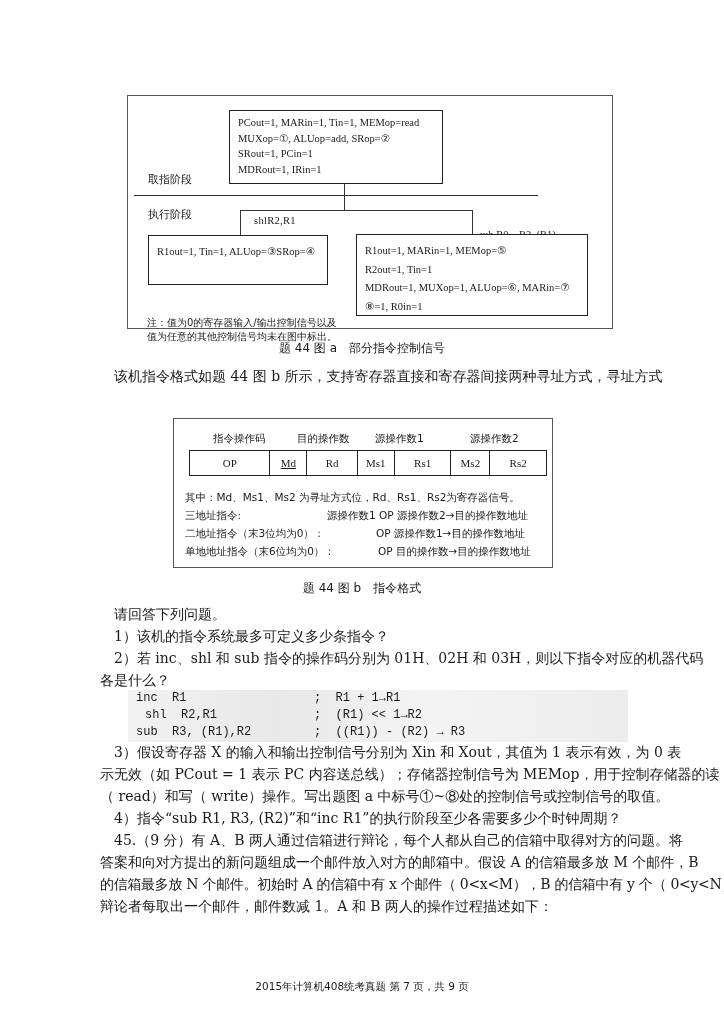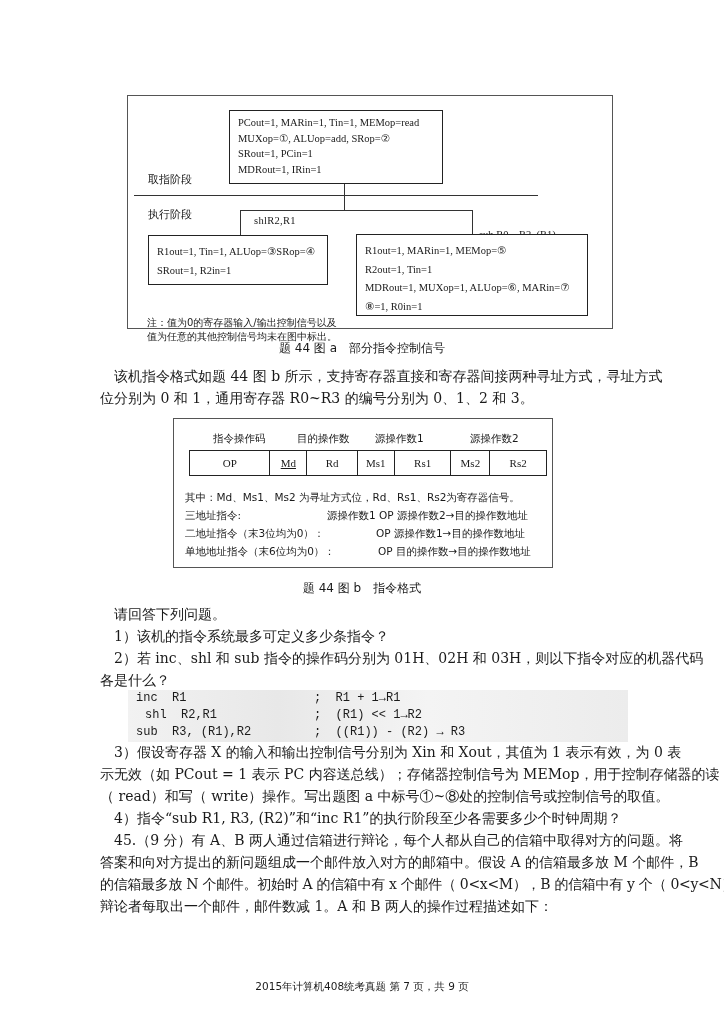--- a/index.html
+++ b/index.html
@@ -46,40 +46,38 @@
 
 <div class="hline" style="left:240px; top:210px; width:233px;"></div>
 <div class="vline" style="left:240px; top:210px; height:25px;"></div>
 <div class="vline" style="left:472px; top:210px; height:24px;"></div>
 
 <div class="abs sig" style="left:254px; top:212px; font-size:10.5px; letter-spacing:0.3px;">shlR2,R1</div>
 <div class="abs sig" style="left:479px; top:210px;margin-top:16px;">sub R0、R2, (R1)</div>
 
 <div class="abs box" style="left:148px; top:235px; width:180px; height:50px; padding:7px 0 4px 8px; box-sizing:border-box;">
   <div class="sig">R1out=1, Tin=1, ALUop=③SRop=④</div>
-  <div class="sig">SRout=1, R2in=1</div>
 </div>
 
 <div class="abs box" style="left:356px; top:234px; width:232px; height:82px; padding:7px 0 0 8px; box-sizing:border-box;">
   <div class="sig">R1out=1, MARin=1, MEMop=⑤</div>
   <div class="sig">R2out=1, Tin=1</div>
   <div class="sig">MDRout=1, MUXop=1, ALUop=⑥, MARin=⑦</div>
   <div class="sig">⑧=1, R0in=1</div>
 </div>
 
 <div class="abs note" style="left:147px; top:288px;margin-top:28px;">
   <div>注：值为0的寄存器输入/输出控制信号以及</div>
   <div>值为任意的其他控制信号均未在图中标出。</div>
 </div>
 
 <div class="abs caption" style="left:0; width:724px; top:340px;">题 44 图 a　部分指令控制信号</div>
 
 <div class="abs para" style="left:100px; top:365px; width:560px;">
   <div style="padding-left:14px; white-space:nowrap;">该机指令格式如题 44 图 b 所示，支持寄存器直接和寄存器间接两种寻址方式，寻址方式</div>
-  <div style="white-space:nowrap;">位分别为 0 和 1，通用寄存器 R0~R3 的编号分别为 0、1、2 和 3。</div>
 </div>
 
 <div class="abs frame" style="left:173px; top:418px; width:378px; height:148px;"></div>
 
 <div class="abs fmt-head" style="left:213px; top:432px;">指令操作码</div>
 <div class="abs fmt-head" style="left:297px; top:432px;">目的操作数</div>
 <div class="abs fmt-head" style="left:375px; top:432px;">源操作数1</div>
 <div class="abs fmt-head" style="left:470px; top:432px;">源操作数2</div>
 
 <table class="abs fmt-table" style="left:189px; top:450px; width:358px;">

